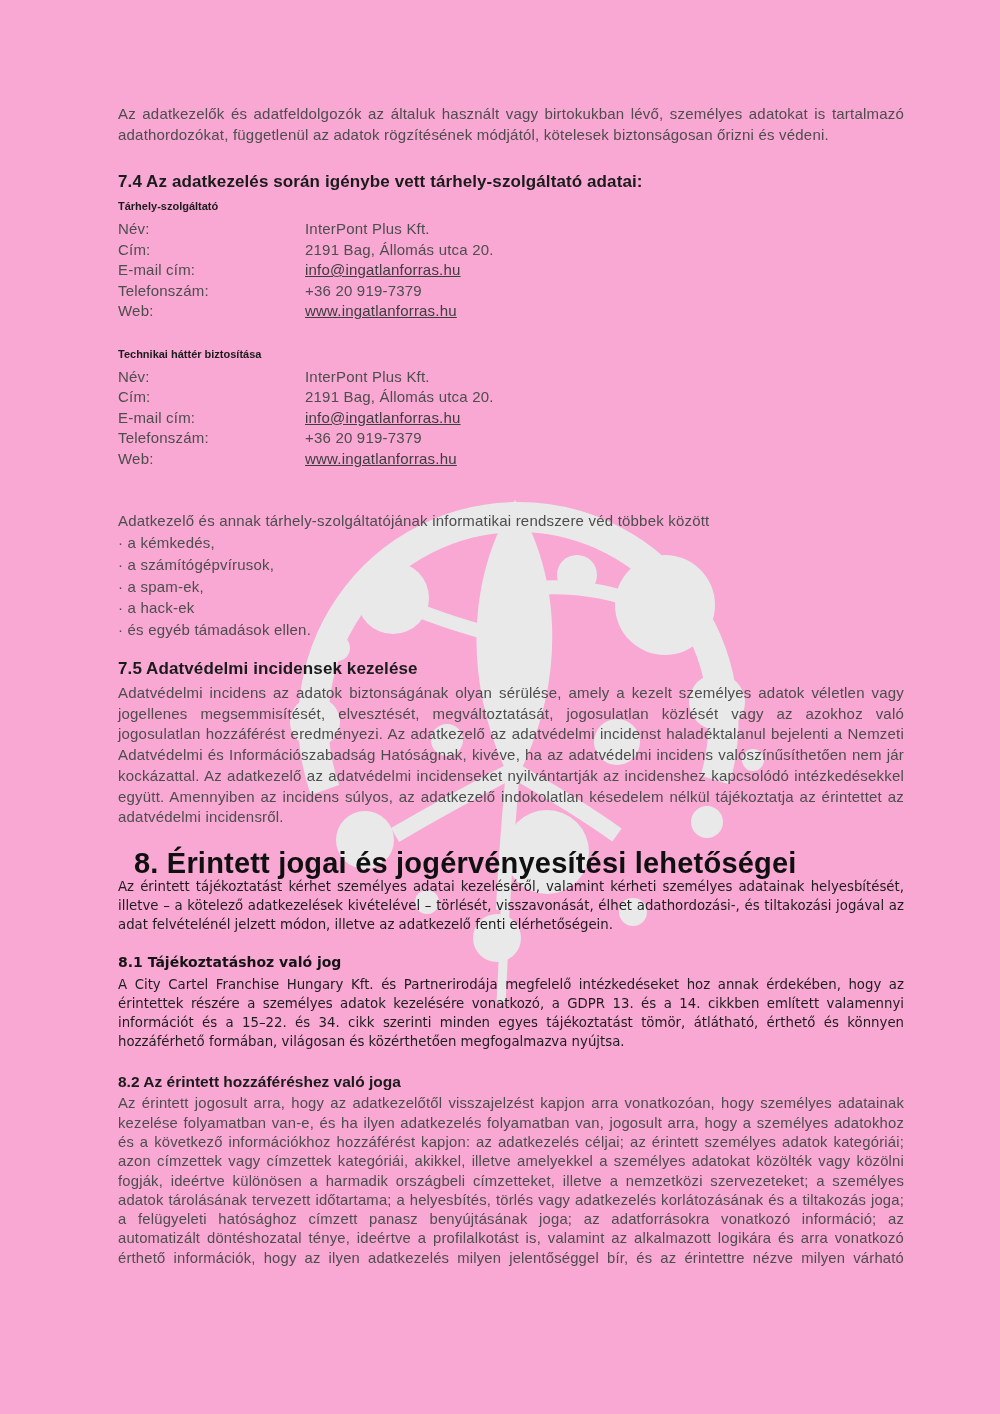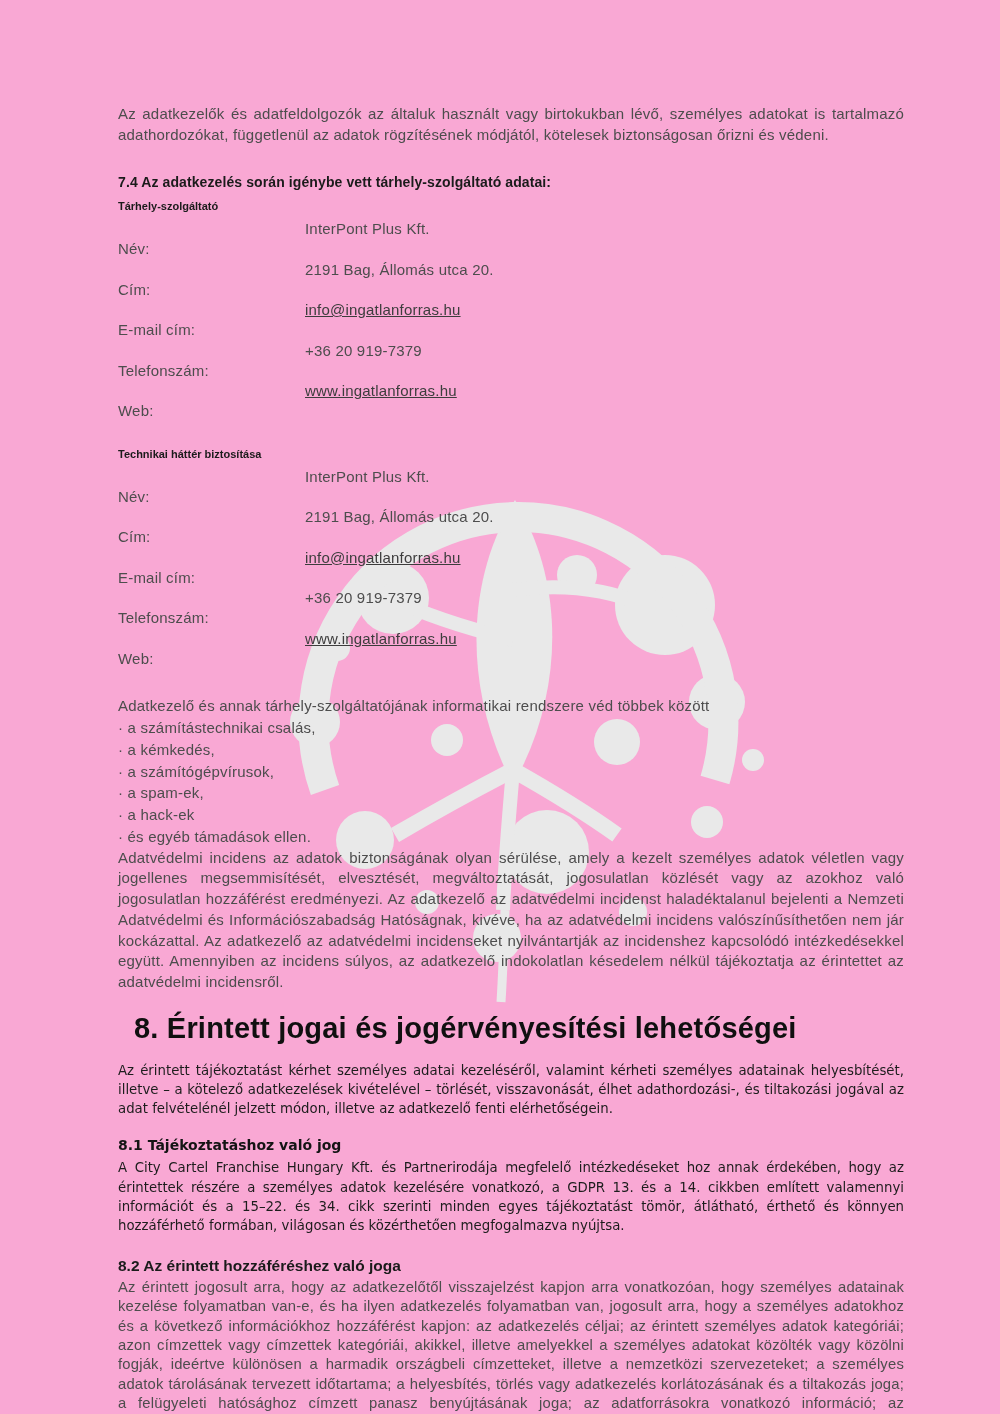--- a/index.html
+++ b/index.html
@@ -8,45 +8,45 @@
 
   .watermark { position:absolute; left:245px; top:440px; z-index:0; }
 
   .content { position:absolute; left:118px; width:786px; top:103px; z-index:1; }
 
   p { margin:0; }
   .body-text { font-size:15px; line-height:21px; color:#4d4d4d; letter-spacing:0.2px; }
   .justify { text-align:justify; }
   .justify-all { text-align:justify; text-align-last:justify; }
 
-  .h-section { font-size:14px; line-height:22px; font-weight:700; color:#1b1b1b; margin:26px 0 3px 0; letter-spacing:0.1px; }
+  .h-section { font-size:17px; line-height:22px; font-weight:700; color:#1b1b1b; margin:26px 0 3px 0; letter-spacing:0.1px; }
   .h-sub { font-size:11px; line-height:20px; font-weight:700; color:#1b1b1b; margin:0 0 3px 0; }
   .mt-block { margin-top:22px; }
 
   .contact-table { }
   .contact-row { display:flex; font-size:15px; line-height:20.5px; color:#4d4d4d; letter-spacing:0.2px; }
-  .contact-label { width:187px; flex:0 0 187px;margin-top:20px; }
+  .contact-label { width:187px; flex:0 0 187px; }
   .contact-value { }
   .link { text-decoration:underline; color:#3d3d3d; }
 
   .bullets { margin-top:1px; }
   .bullet-line { font-size:15px; line-height:21.8px; color:#4d4d4d; letter-spacing:0.2px; }
 
   .h-main { font-size:29px; line-height:28px; font-weight:800; color:#101010; margin:21px 0 0 16px; letter-spacing:0.2px; }
 
   .dense { font-family:"DejaVu Sans", sans-serif; font-size:13.3px; line-height:19.2px; color:#1d1d1d; letter-spacing:0px; }
-  .dense-intro { margin-top:19px; }
+  .dense-intro { }
   .h-dense { font-family:"DejaVu Sans", sans-serif; font-size:14px; line-height:19px; font-weight:700; color:#141414; margin:18px 0 3px 0; }
 
   .h-sub2 { font-size:15.5px; line-height:21px; font-weight:700; color:#1b1b1b; margin:20px 0 2px 0; }
   .body-82 { font-size:14.8px; line-height:19.3px; }
 
   .sec75-body { line-height:20.7px; }
   .p75 { margin-top:0; }
-  .protection-intro { margin-top:26px; }
+  .protection-intro { margin-top:41px; }
 
   .page-number { position:absolute; left:118px; width:786px; top:1313px; text-align:center; font-size:12.5px; color:#5a5a5a; z-index:1; }
 </style>
 </head>
 <body>
 
 <div class="page">
 
   <svg class="watermark" width="540" height="580" viewBox="0 0 540 580" aria-hidden="true">
     <g fill="#e9e9e9" stroke="none">
@@ -127,28 +127,28 @@
         <span class="contact-value">+36 20 919-7379</span>
       </div>
       <div class="contact-row">
         <span class="contact-label">Web:</span>
         <span class="contact-value link">www.ingatlanforras.hu</span>
       </div>
     </div>
 
     <p class="body-text protection-intro">Adatkezelő és annak tárhely-szolgáltatójának informatikai rendszere véd többek között</p>
     <div class="bullets">
-      <div class="bullet-line">· a számítástechnikai csalás,</div>
       <div class="bullet-line">· a kémkedés,</div>
       <div class="bullet-line">· a számítógépvírusok,</div>
       <div class="bullet-line">· a spam-ek,</div>
       <div class="bullet-line">· a hack-ek</div>
       <div class="bullet-line">· és egyéb támadások ellen.</div>
     </div>
 
+    <h2 class="h-section" style="margin-top:17px;">7.5 Adatvédelmi incidensek kezelése</h2>
     <p class="body-text justify sec75-body p75">Adatvédelmi incidens az adatok biztonságának olyan sérülése, amely a kezelt személyes adatok véletlen vagy jogellenes megsemmisítését, elvesztését, megváltoztatását, jogosulatlan közlését vagy az azokhoz való jogosulatlan hozzáférést eredményezi. Az adatkezelő az adatvédelmi incidenst haladéktalanul bejelenti a Nemzeti Adatvédelmi és Információszabadság Hatóságnak, kivéve, ha az adatvédelmi incidens valószínűsíthetően nem jár kockázattal. Az adatkezelő az adatvédelmi incidenseket nyilvántartják az incidenshez kapcsolódó intézkedésekkel együtt. Amennyiben az incidens súlyos, az adatkezelő indokolatlan késedelem nélkül tájékoztatja az érintettet az adatvédelmi incidensről.</p>
 
     <h1 class="h-main">8. Érintett jogai és jogérvényesítési lehetőségei</h1>
     <p class="dense dense-intro justify">Az érintett tájékoztatást kérhet személyes adatai kezeléséről, valamint kérheti személyes adatainak helyesbítését, illetve – a kötelező adatkezelések kivételével – törlését, visszavonását, élhet adathordozási-, és tiltakozási jogával az adat felvételénél jelzett módon, illetve az adatkezelő fenti elérhetőségein.</p>
 
     <h3 class="h-dense">8.1 Tájékoztatáshoz való jog</h3>
     <p class="dense justify">A City Cartel Franchise Hungary Kft. és Partnerirodája megfelelő intézkedéseket hoz annak érdekében, hogy az érintettek részére a személyes adatok kezelésére vonatkozó, a GDPR 13. és a 14. cikkben említett valamennyi információt és a 15–22. és 34. cikk szerinti minden egyes tájékoztatást tömör, átlátható, érthető és könnyen hozzáférhető formában, világosan és közérthetően megfogalmazva nyújtsa.</p>
 
     <h3 class="h-sub2">8.2 Az érintett hozzáféréshez való joga</h3>
     <p class="body-text body-82 justify-all">Az érintett jogosult arra, hogy az adatkezelőtől visszajelzést kapjon arra vonatkozóan, hogy személyes adatainak kezelése folyamatban van-e, és ha ilyen adatkezelés folyamatban van, jogosult arra, hogy a személyes adatokhoz és a következő információkhoz hozzáférést kapjon: az adatkezelés céljai; az érintett személyes adatok kategóriái; azon címzettek vagy címzettek kategóriái, akikkel, illetve amelyekkel a személyes adatokat közölték vagy közölni fogják, ideértve különösen a harmadik országbeli címzetteket, illetve a nemzetközi szervezeteket; a személyes adatok tárolásának tervezett időtartama; a helyesbítés, törlés vagy adatkezelés korlátozásának és a tiltakozás joga; a felügyeleti hatósághoz címzett panasz benyújtásának joga; az adatforrásokra vonatkozó információ; az automatizált döntéshozatal ténye, ideértve a profilalkotást is, valamint az alkalmazott logikára és arra vonatkozó érthető információk, hogy az ilyen adatkezelés milyen jelentőséggel bír, és az érintettre nézve milyen várható</p>

